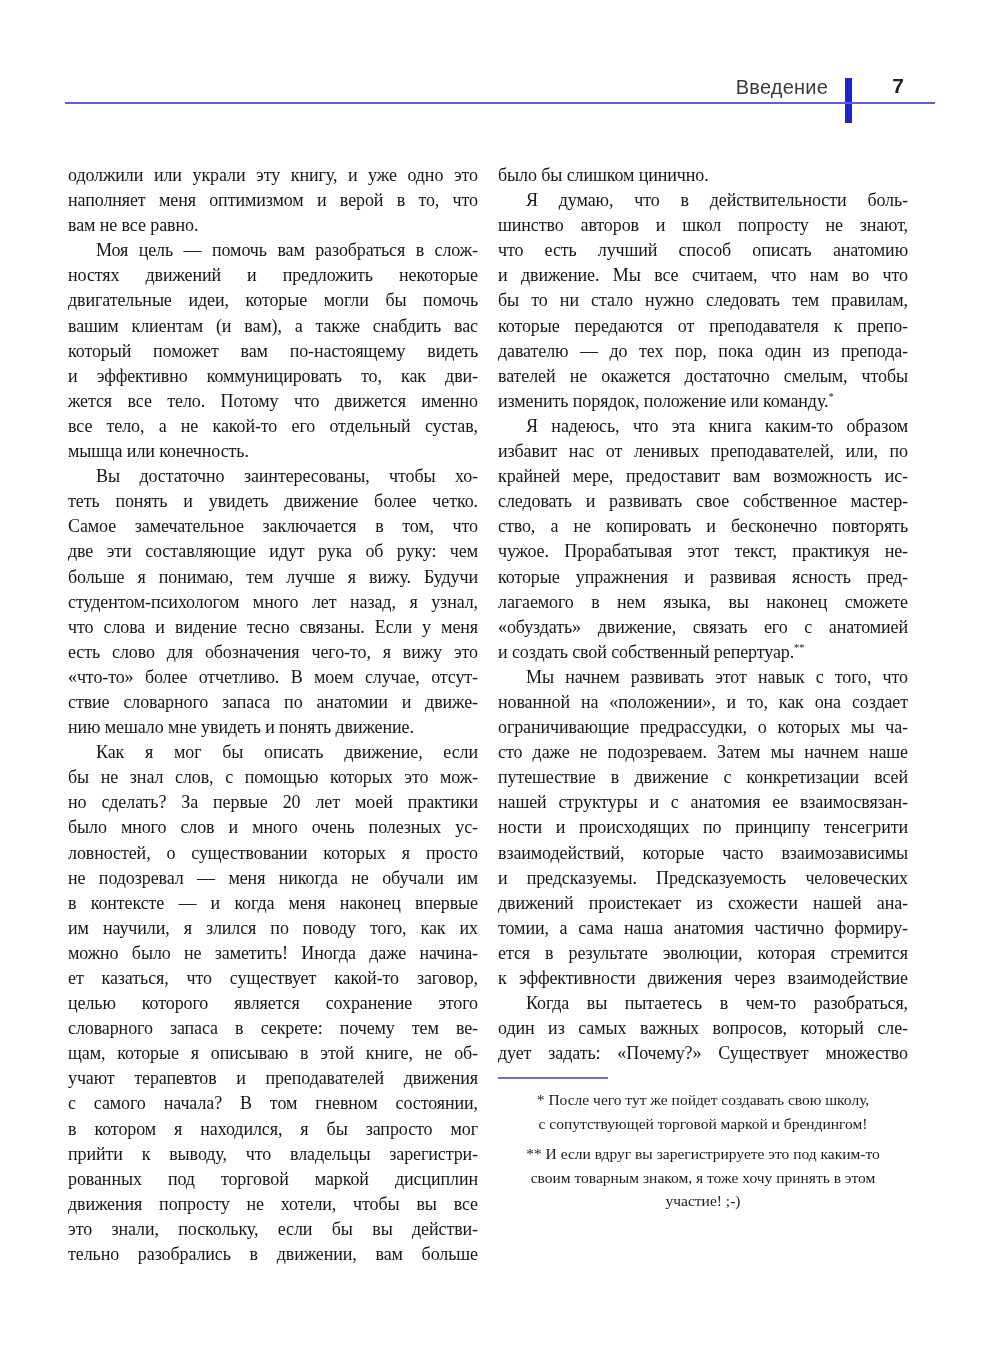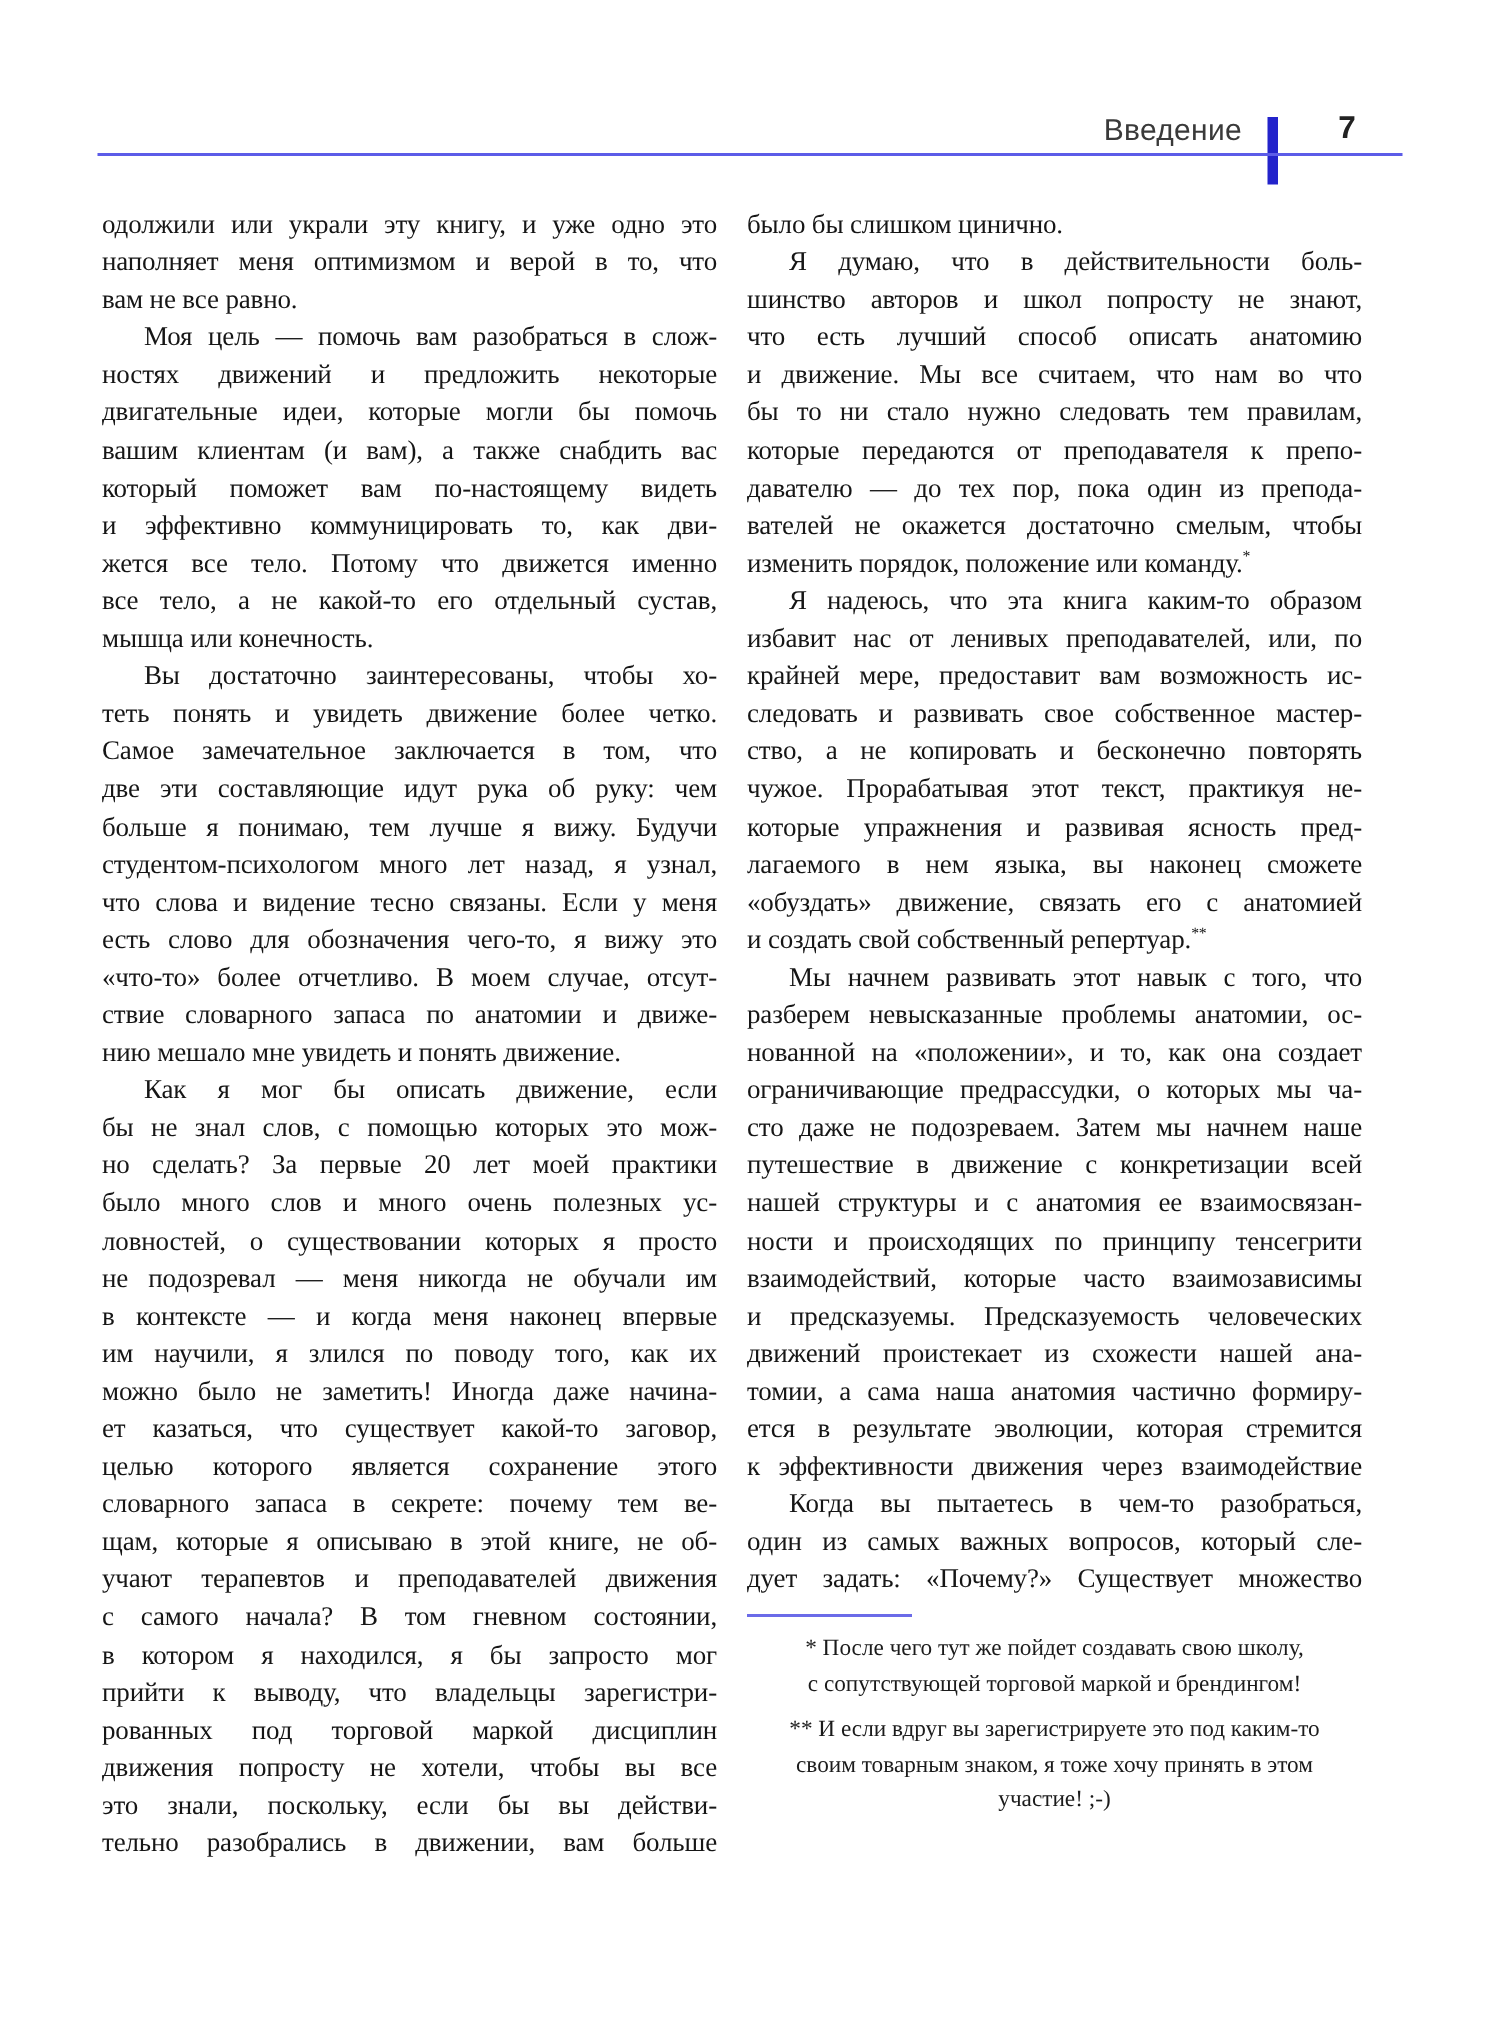--- a/index.html
+++ b/index.html
@@ -28,21 +28,21 @@
   }
   .hrule{
     position:absolute;left:65px;top:102px;width:870px;height:2px;
     background:#5c5ce8;
   }
   
   .columns{
     position:absolute;left:68px;top:137px;width:840px;
     display:flex;gap:20px;
   }
-  .col{width:410px;}
+  .col{width:410px;margin-top:26px;}
   .para{margin:0;}
   .line{
     font-size:18px;line-height:25.1px;letter-spacing:-0.1px;
     text-align:justify;text-align-last:justify;
     white-space:normal;
   }
   .para.indent .line:first-child{padding-left:28px;}
   .line.endline{text-align-last:left;}
   .sup{vertical-align:super;font-size:0.58em;line-height:0;}
   
@@ -140,21 +140,20 @@
           <div class="line">следовать и развивать свое собственное мастер-</div>
           <div class="line">ство, а не копировать и бесконечно повторять</div>
           <div class="line">чужое. Прорабатывая этот текст, практикуя не-</div>
           <div class="line">которые упражнения и развивая ясность пред-</div>
           <div class="line">лагаемого в нем языка, вы наконец сможете</div>
           <div class="line">«обуздать» движение, связать его с анатомией</div>
           <div class="line endline">и создать свой собственный репертуар.<span class="sup">**</span></div>
         </div>
         <div class="para indent">
           <div class="line">Мы начнем развивать этот навык с того, что</div>
-          <div class="line">разберем невысказанные проблемы анатомии, ос-</div>
           <div class="line">нованной на «положении», и то, как она создает</div>
           <div class="line">ограничивающие предрассудки, о которых мы ча-</div>
           <div class="line">сто даже не подозреваем. Затем мы начнем наше</div>
           <div class="line">путешествие в движение с конкретизации всей</div>
           <div class="line">нашей структуры и с анатомия ее взаимосвязан-</div>
           <div class="line">ности и происходящих по принципу тенсегрити</div>
           <div class="line">взаимодействий, которые часто взаимозависимы</div>
           <div class="line">и предсказуемы. Предсказуемость человеческих</div>
           <div class="line">движений проистекает из схожести нашей ана-</div>
           <div class="line">томии, а сама наша анатомия частично формиру-</div>

